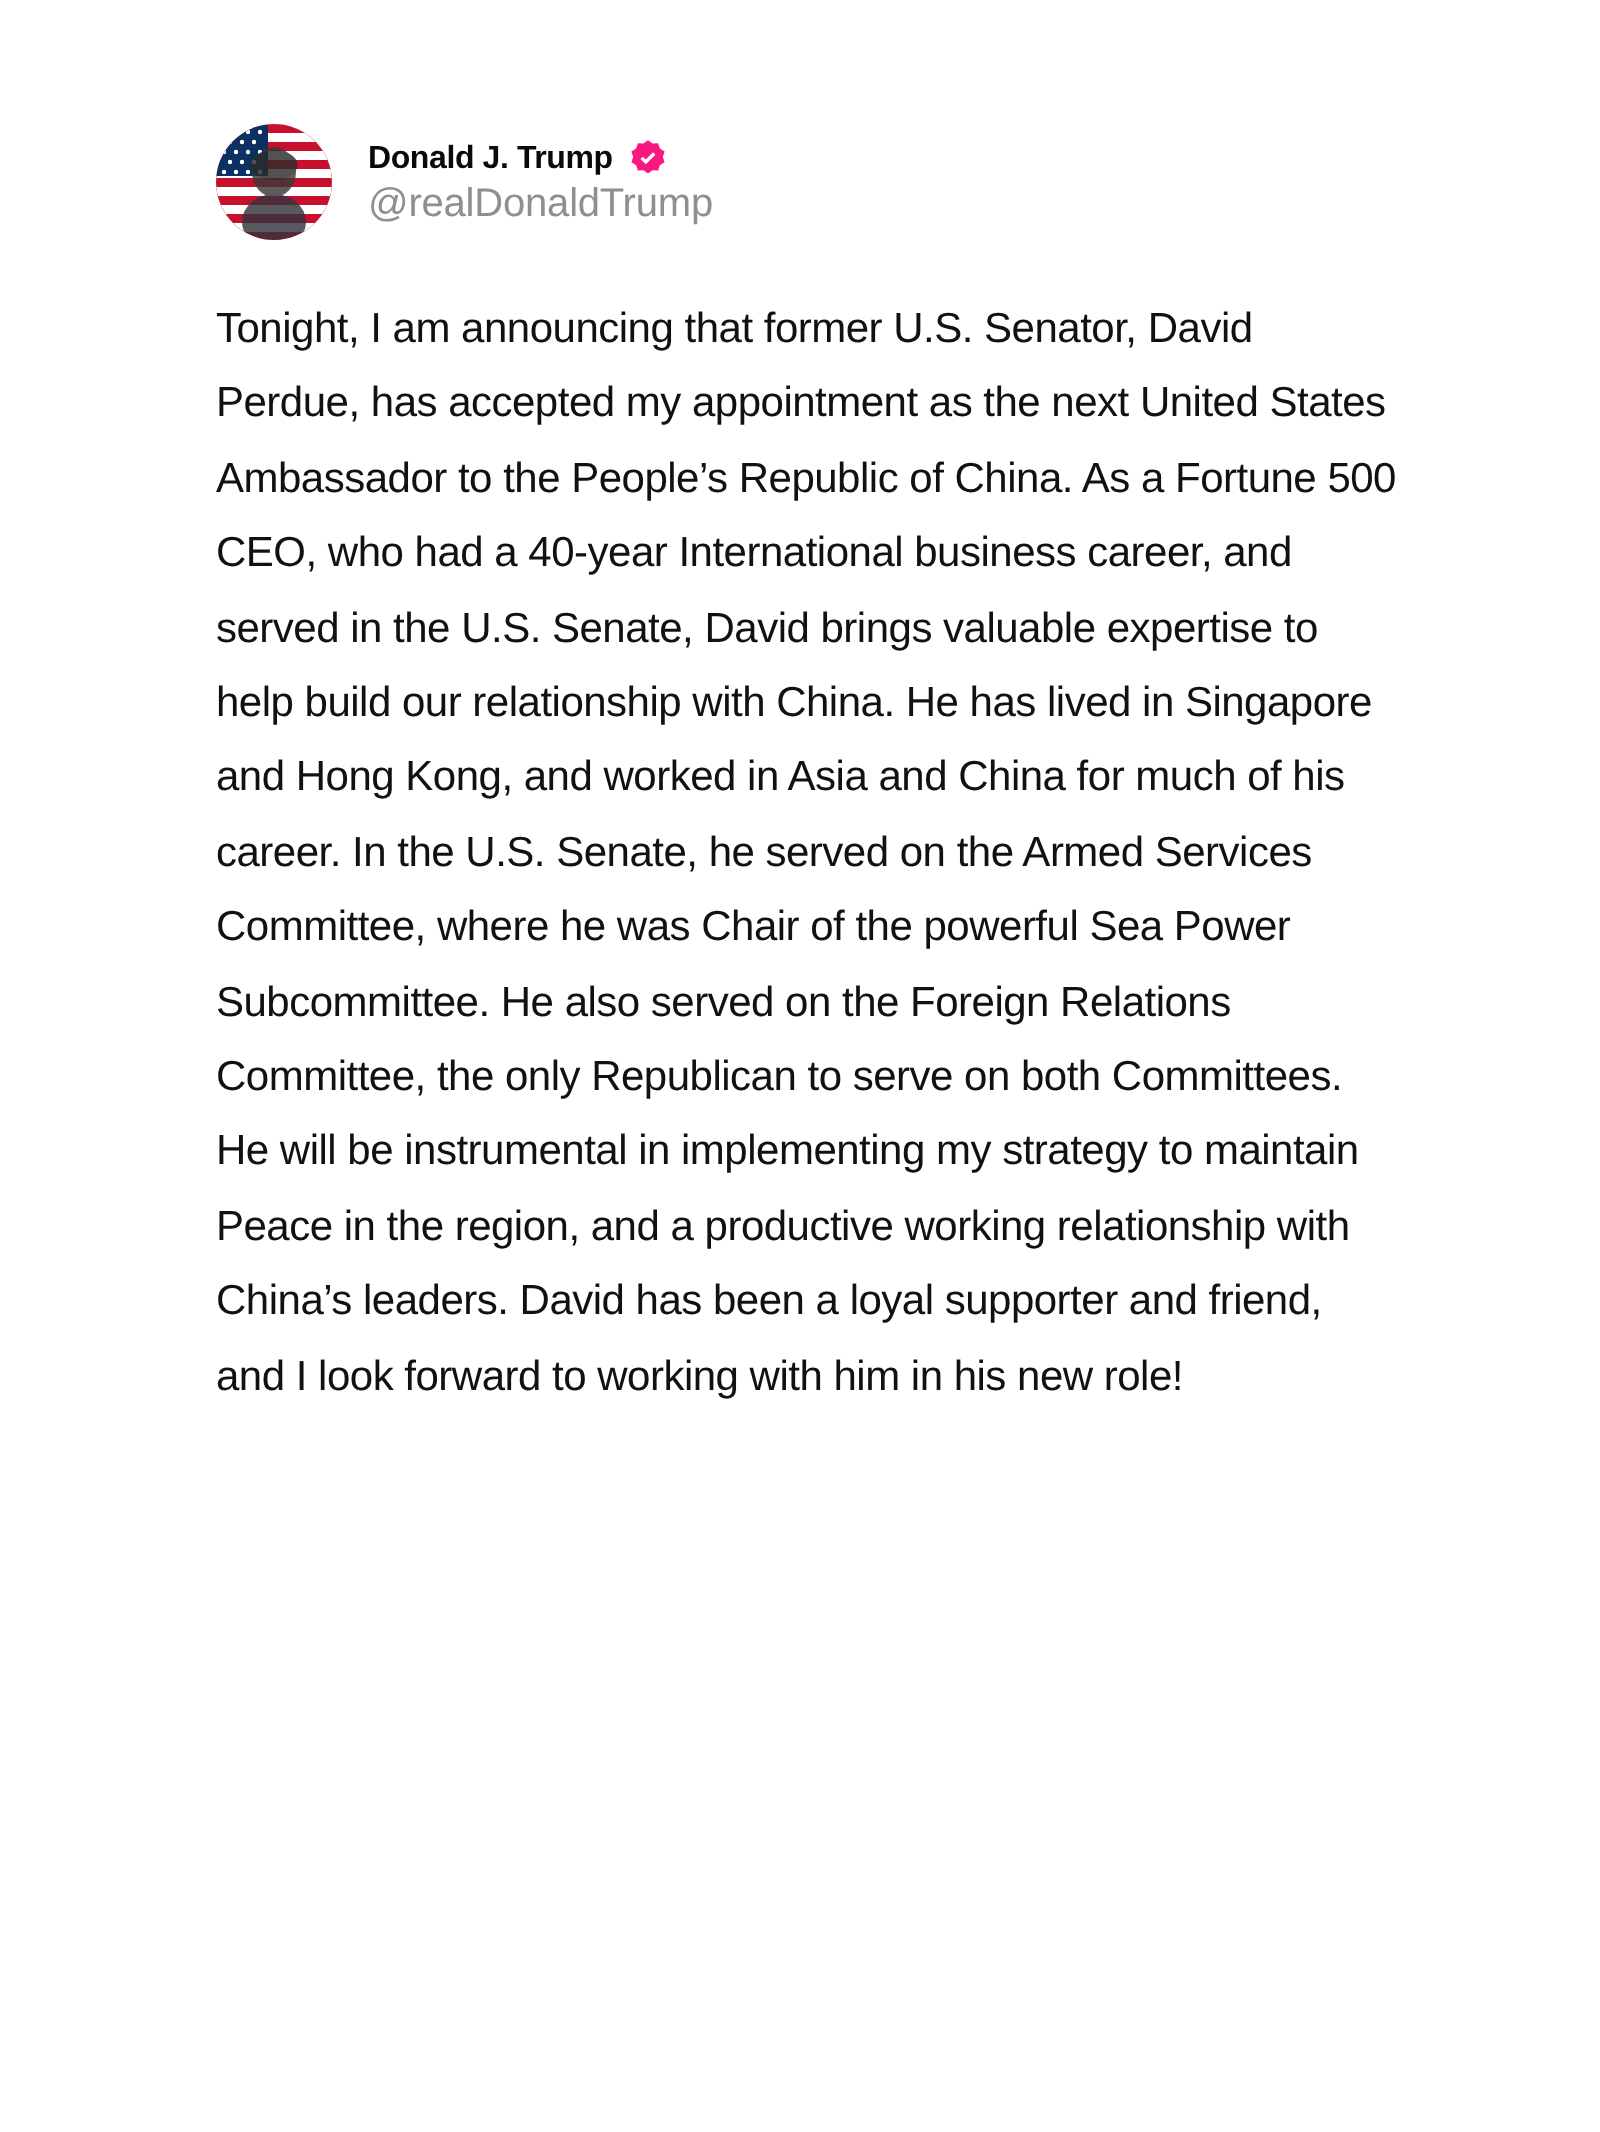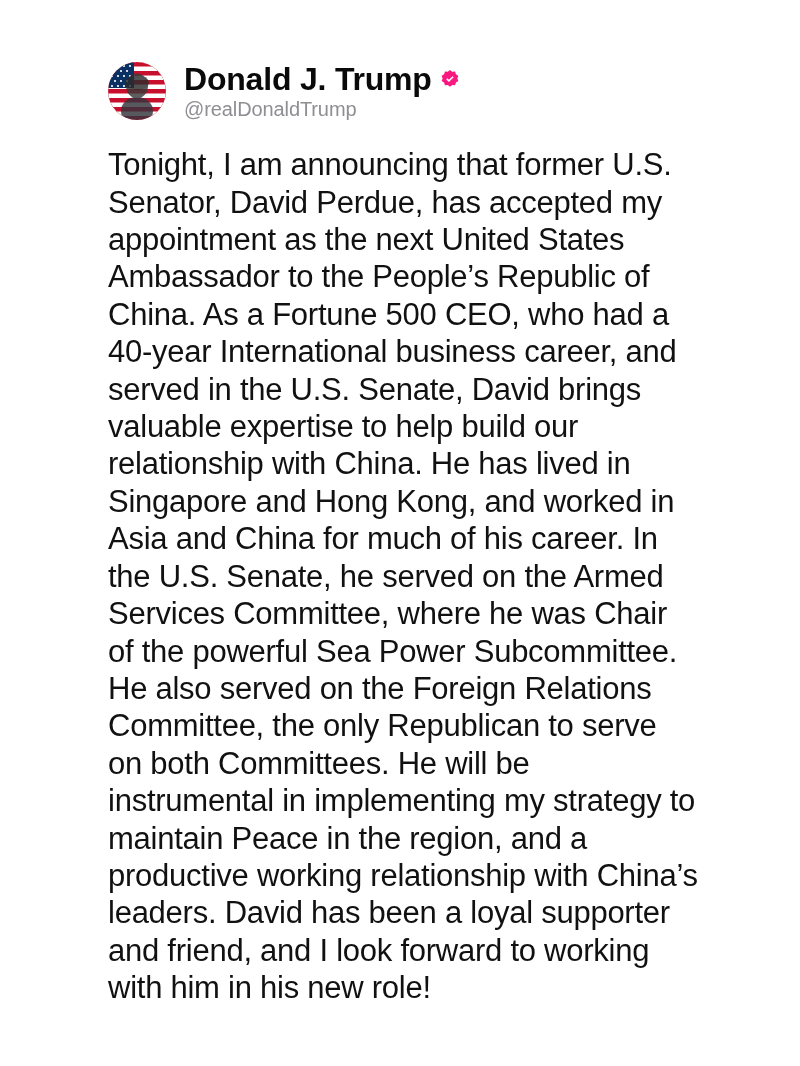--- a/index.html
+++ b/index.html
@@ -48,42 +48,42 @@
     flex-direction: column;
     justify-content: center;
     line-height: 1.12;
   }
   .name-row {
     display: flex;
     align-items: center;
     gap: 7px;
   }
   .display-name {
-    font-size: 32px;
+    font-size: 16px;
     font-weight: bold;
     letter-spacing: -0.2px;
     color: #0a0a0a;
   }
   .verified-badge {
     width: 22px;
     height: 22px;
     display: inline-block;
     flex: 0 0 auto;
   }
   .verified-badge svg { display: block; width: 22px; height: 22px; }
   .handle {
     font-size: 20px;
     color: #8e8e93;
     margin-top: 0;
     letter-spacing: -0.1px;
   }
 
   
   .post-body {
-    font-size: 31px;
+    font-size: 21px;
     line-height: 37.4px;
     color: #111111;
     letter-spacing: -0.25px;
     white-space: pre-wrap;
     word-wrap: break-word;
     max-width: 590px;
   }
 </style>
 </head>
 <body>

